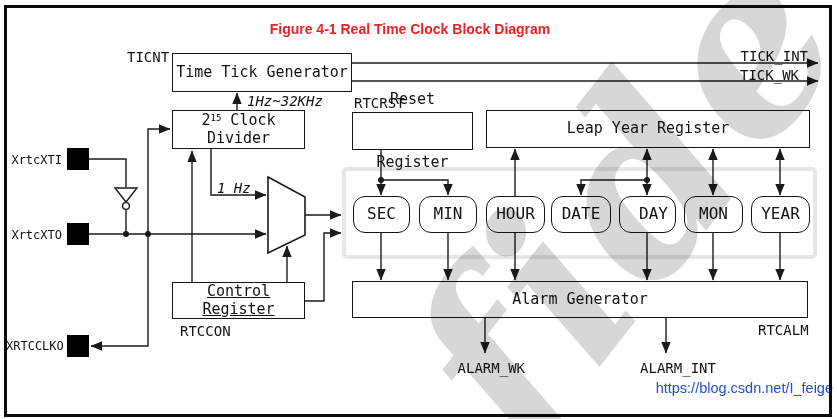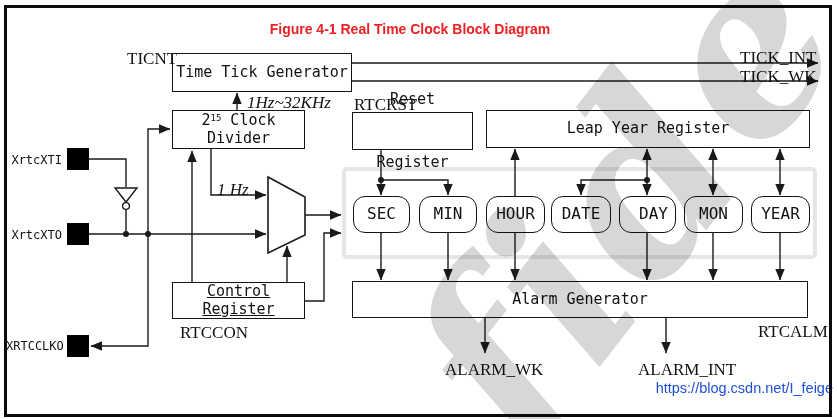--- a/index.html
+++ b/index.html
@@ -10,21 +10,21 @@
          font-family:"Liberation Sans","DejaVu Sans",sans-serif;font-weight:bold;
          font-size:14px;color:#ed2024;}
   
   #graybox{position:absolute;left:342px;top:167px;width:467px;height:84px;
            border:4px solid #e6e6e6;border-radius:5px;background:transparent;}
   svg.wires{position:absolute;left:0;top:0;}
   .box{position:absolute;background:#fff;border:1.6px solid #141414;box-sizing:border-box;
        display:flex;flex-direction:column;align-items:center;justify-content:center;
        text-align:center;line-height:1.15;font-size:15px;}
   .reg{font-size:16px;border-radius:12px;}
-  .lbl{position:absolute;font-size:17px;white-space:nowrap;font-family:Liberation Serif, serif;}
+  .lbl{position:absolute;font-size:14px;white-space:nowrap;}
   .lbl.it{font-style:italic;}
   .pinlbl{position:absolute;font-size:12px;white-space:nowrap;text-align:right;}
   sup.e{font-size:9px;line-height:0;vertical-align:4px;}
   .pre{white-space:pre;}
   
   #wm-big{position:absolute;left:462px;top:408px;transform-origin:0 0;transform:rotate(-52deg);
           font-family:"DejaVu Serif","Liberation Serif",serif;font-style:italic;font-weight:bold;
           font-size:235px;letter-spacing:8px;color:#d7d7d7;mix-blend-mode:multiply;
           pointer-events:none;line-height:0;}
   #wm-url{position:absolute;left:638px;top:380px;width:195px;text-align:right;

